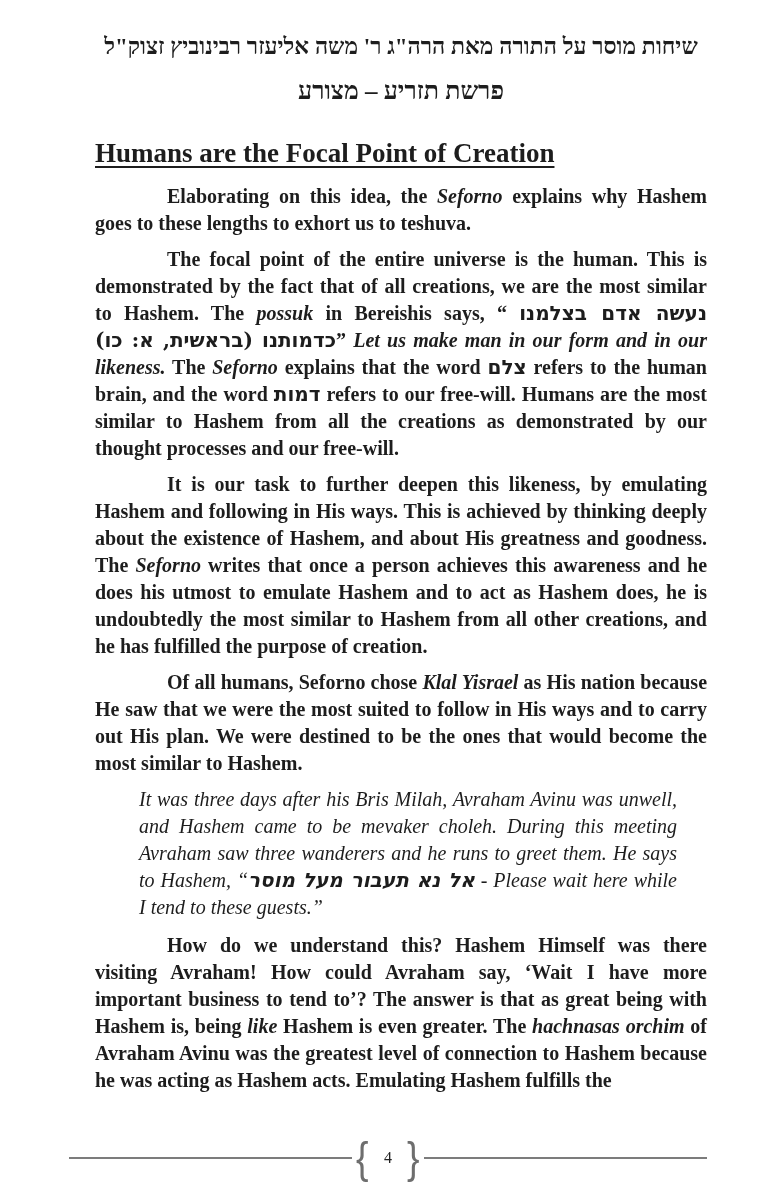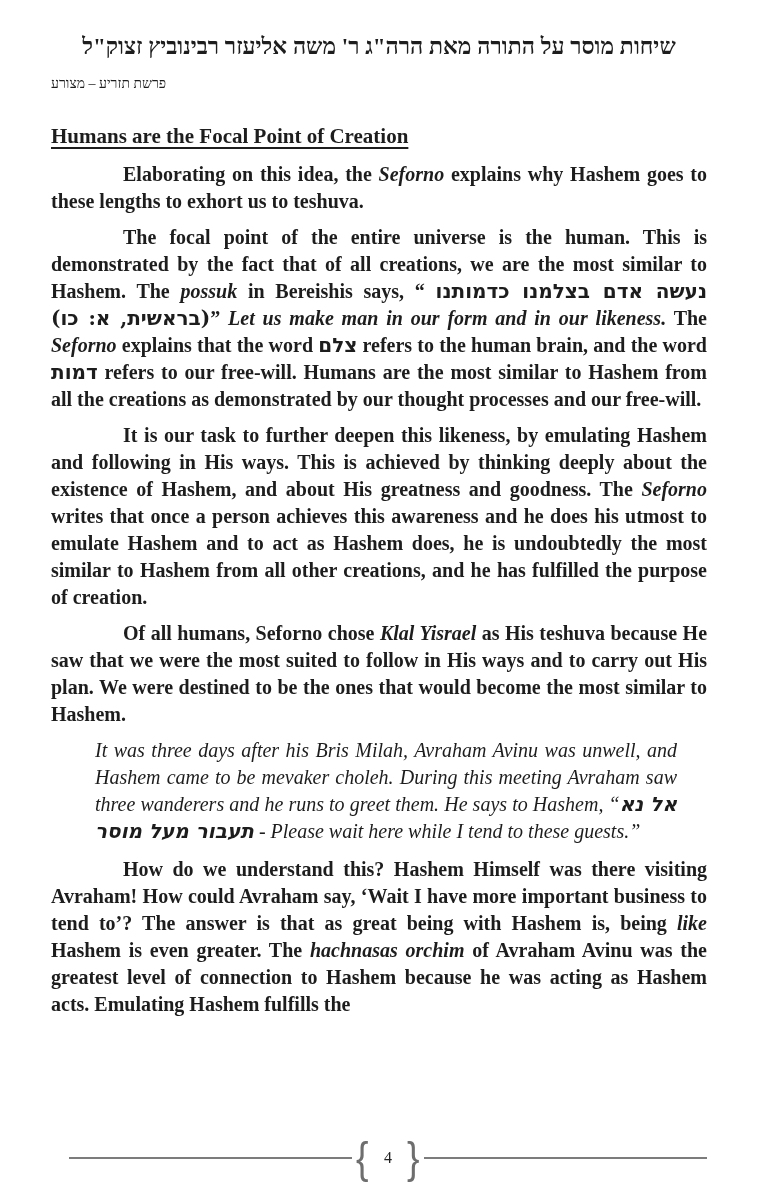--- a/index.html
+++ b/index.html
@@ -5,39 +5,40 @@
   html,body{margin:0;padding:0;background:#e8e8e8;}
   .page{
     position:relative;
     width:776px;height:1200px;
     background:#ffffff;
     overflow:hidden;
     font-family:"Liberation Serif", serif;
     color:#1d1d1d;
     box-sizing:border-box;
   }
-  .content{padding:32px 69px 0 51px;}
+  .content{padding:32px 69px 0 51px;margin-left:44px;}
 
   .heb-line1{
     text-align:center;
     direction:rtl;
     font-weight:700;
     font-size:23px;
     line-height:1.3;
   }
   .heb-line2{
-    text-align:left;
+    text-align:center;
     direction:rtl;
-    font-size:14px;
+    font-size:25px;
     line-height:1.3;
     margin-top:13px;
+    font-weight:bold;
   }
 
   .section-heading{
-    font-size:21px;
+    font-size:27px;
     font-weight:700;
     margin:30px 0 12px 0;
     line-height:1.25;
     text-decoration:underline;
     text-decoration-thickness:2px;
     text-underline-offset:4px;
   }
   .section-heading.second{margin-top:42px;}
 
   .body-par{
@@ -95,21 +96,21 @@
 
     <div class="section-heading"><span>Humans are the Focal Point of Creation</span></div>
 
     <p class="body-par"><span>Elaborating on this idea, the </span><span class="r-i">Seforno</span><span> explains why Hashem goes to these lengths to exhort us to teshuva.</span></p>
 
     <p class="body-par"><span>The focal point of the entire universe is the human. This is demonstrated by the fact that of all creations, we are the most similar to Hashem. The </span><span class="r-i">possuk</span><span> in Bereishis says, “ </span><span class="r-he" dir="rtl">נעשה אדם בצלמנו כדמותנו (בראשית, א: כו)</span><span>” </span><span class="r-i">Let us make man in our form and in our likeness.</span><span> The </span><span class="r-i">Seforno</span><span> explains that the word </span><span class="r-he" dir="rtl">צלם</span><span> refers to the human brain, and the word </span><span class="r-he" dir="rtl">דמות</span><span> refers to our free-will. Humans are the most similar to Hashem from all the creations as demonstrated by our thought processes and our free-will.</span></p>
 
     <p class="body-par"><span>It is our task to further deepen this likeness, by emulating Hashem and following in His ways. This is achieved by thinking deeply about the existence of Hashem, and about His greatness and goodness. The </span><span class="r-i">Seforno</span><span> writes that once a person achieves this awareness and he does his utmost to emulate Hashem and to act as Hashem does, he is undoubtedly the most similar to Hashem from all other creations, and he has fulfilled the purpose of creation.</span></p>
 
 
-    <p class="body-par"><span>Of all humans, Seforno chose </span><span class="r-i">Klal Yisrael</span><span> as His teshuva because He saw that we were the most suited to follow in His ways and to carry out His plan. We were destined to be the ones that would become the most similar to Hashem.</span></p>
+    <p class="body-par"><span>Of all humans, Seforno chose </span><span class="r-i">Klal Yisrael</span><span> as His nation because He saw that we were the most suited to follow in His ways and to carry out His plan. We were destined to be the ones that would become the most similar to Hashem.</span></p>
 
     <p class="quote-par"><span>It was three days after his Bris Milah, Avraham Avinu was unwell, and Hashem came to be mevaker choleh. During this meeting Avraham saw three wanderers and he runs to greet them. He says to Hashem, “</span><span class="r-heb" dir="rtl">אל נא תעבור מעל מוסר</span><span> - Please wait here while I tend to these guests.”</span></p>
 
     <p class="body-par"><span>How do we understand this? Hashem Himself was there visiting Avraham! How could Avraham say, ‘Wait I have more important business to tend to’? The answer is that as great being with Hashem is, being </span><span class="r-i">like</span><span> Hashem is even greater. The </span><span class="r-i">hachnasas orchim</span><span> of Avraham Avinu was the greatest level of connection to Hashem because he was acting as Hashem acts. Emulating Hashem fulfills the</span></p>
 
   </div>
 
   <div class="footer">
     <div class="rule-seg"></div>
     <span class="brace">{</span>

